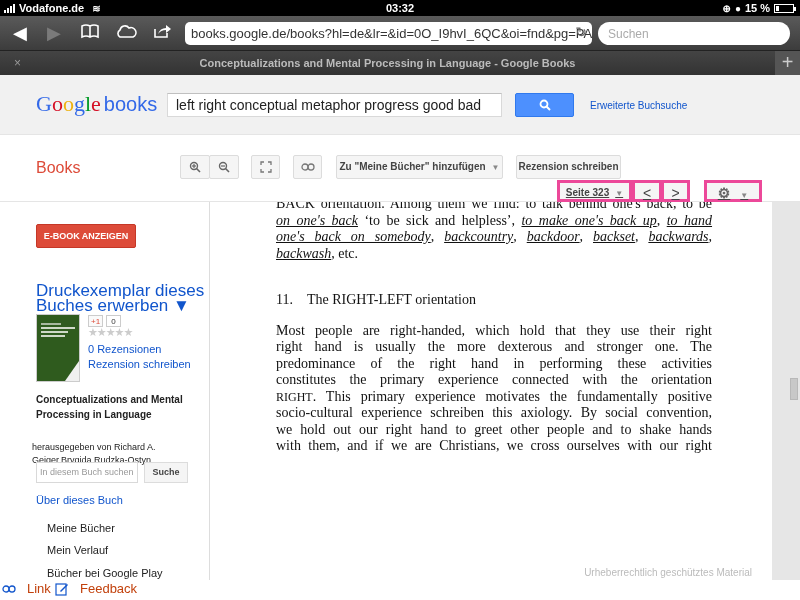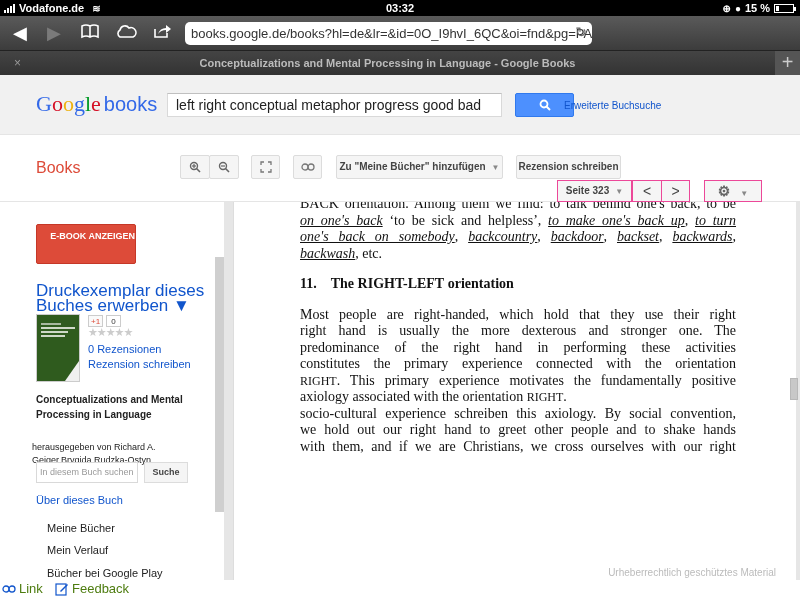--- a/index.html
+++ b/index.html
@@ -34,69 +34,69 @@
   
   .gb-header { position: absolute; left: 0; top: 75px; width: 800px; height: 60px; background: #f1f1f1; border-bottom: 1px solid #e5e5e5; }
   .gb-logo { position: absolute; left: 36px; top: 16px; font-size: 22px; }
   .gb-logo .g1 { color: #3369e8; font-family: "Liberation Serif", serif; }
   .gb-logo .g2 { color: #d50f25; font-family: "Liberation Serif", serif; }
   .gb-logo .g3 { color: #eeb211; font-family: "Liberation Serif", serif; }
   .gb-logo .g4 { color: #009925; font-family: "Liberation Serif", serif; }
   .gb-logo .books { color: #3369e8; font-size: 20px; margin-left: 3px; }
   .gb-search { position: absolute; left: 167px; top: 18px; width: 335px; height: 24px; background: #fff; border: 1px solid #d9d9d9; border-top-color: #c0c0c0; font-size: 14px; color: #222; padding: 3px 0 0 8px; }
   .gb-search-btn { position: absolute; left: 515px; top: 18px; width: 59px; height: 24px; background: #4d90fe; border: 1px solid #3079ed; border-radius: 2px; color: #fff; text-align: center; }
-  .gb-adv { position: absolute; left: 564px; top: 25px; font-size: 10px; color: #1155cc; }
+  .gb-adv { position: absolute; left: 590px; top: 25px; font-size: 10px; color: #1155cc; }
 
   
   .books-row { position: absolute; left: 0; top: 135px; width: 800px; height: 67px; background: #fff; border-bottom: 1px solid #e5e5e5; }
   .books-label { position: absolute; left: 36px; top: 24px; font-size: 16px; color: #dd4b39; }
   .btn { position: absolute; height: 24px; background: #f5f5f5; border: 1px solid #dcdcdc; border-radius: 2px; font-size: 10px; font-weight: bold; color: #444; text-align: center; line-height: 22px; }
   .btn .caret { color: #888; font-size: 8px; margin-left: 6px; }
 
   
   .sidebar { position: absolute; left: 0; top: 202px; width: 215px; height: 378px; background: #fff; overflow: hidden; }
-  .ebook-btn { position: absolute; left: 36px; top: 22px; width: 100px; height: 40px; background: #dd4b39; border: 1px solid #c53727; border-radius: 2px; color: #fff; font-size: 9px; font-weight: bold; text-align: right; line-height: 22px; }
+  .ebook-btn { position: absolute; left: 36px; top: 22px; width: 100px; height: 24px; background: #dd4b39; border: 1px solid #c53727; border-radius: 2px; color: #fff; font-size: 9px; font-weight: bold; text-align: center; line-height: 22px; }
   .buy-link { position: absolute; left: 36px; top: 81px; width: 170px; font-size: 17px; line-height: 15px; color: #1155cc; }
   .cover { position: absolute; left: 36px; top: 112px; width: 44px; height: 68px; background: #2f5b1e; border: 1px solid #ccc; }
   .cover .cover-lines { position: absolute; left: 4px; top: 8px; width: 34px; }
   .cover .cover-lines i { display: block; height: 2px; background: #cfd9c8; margin-bottom: 2px; }
   .cover .curl { position: absolute; right: 0; bottom: 0; width: 0; height: 0; border-left: 14px solid transparent; border-bottom: 20px solid #f0f0f0; }
   .plusone { position: absolute; left: 88px; top: 113px; display: flex; align-items: center; gap: 3px; }
   .plusone .g { font-size: 8px; color: #dd4b39; border: 1px solid #ccc; background: #fafafa; padding: 0 2px; height: 12px; line-height: 11px; }
   .plusone .count { font-size: 8px; color: #333; border: 1px solid #ccc; padding: 0 4px; height: 12px; line-height: 11px; }
   .stars { position: absolute; left: 88px; top: 124px; color: #ccc; font-size: 11px; letter-spacing: -1px; }
   .rev-link { position: absolute; left: 88px; font-size: 11px; color: #1155cc; }
   .book-title { position: absolute; left: 36px; top: 190px; width: 170px; font-size: 10px; font-weight: bold; line-height: 15px; color: #222; }
   .book-authors { position: absolute; left: 36px; top: 240px; width: 170px; font-size: 9px; line-height: 13px; color: #222; }
   .book-search { position: absolute; left: 36px; top: 260px; width: 102px; height: 21px; border: 1px solid #d9d9d9; font-size: 9px; color: #999; padding: 4px 0 0 3px; background: #fff; }
   .book-search-btn { position: absolute; left: 144px; top: 260px; width: 44px; height: 21px; background: #f5f5f5; border: 1px solid #dcdcdc; font-size: 9px; font-weight: bold; color: #444; text-align: center; line-height: 19px; }
   .about-link { position: absolute; left: 36px; top: 292px; font-size: 11px; color: #1155cc; }
   .nav-item { position: absolute; left: 47px; font-size: 11px; color: #222; }
   .sidebar-scroll { position: absolute; left: 215px; top: 257px; width: 9px; height: 255px; background: #cfcfcf; }
 
   
   .viewer-bg { position: absolute; left: 224px; top: 202px; width: 576px; height: 378px; background: #e6e6e6; }
-  .page { position: absolute; left: 233px; top: 202px; width: 563px; height: 378px; background: #fff; border-left: 1px solid #ddd; overflow: hidden; padding-left: 48px; }
+  .page { position: absolute; left: 209px; top: 202px; width: 563px; height: 378px; background: #fff; border-left: 1px solid #ddd; overflow: hidden; padding-left: 48px; }
   .page-text { position: absolute; left: 66px; top: 0; width: 436px; font-family: "Liberation Serif", serif; font-size: 14px; line-height: 16.5px; color: #111; text-align: justify; }
   .page-text .line { display: block; white-space: nowrap; text-align-last: justify; }
   .page-text .lastline { text-align-last: left; }
   .page-text .clip { margin-top: -6px; }
   .page-text em { font-style: italic; text-decoration: underline; }
-  .heading { font-weight: bold; margin-top: 14px; margin-bottom: 14px; }
+  .heading { font-weight: normal; margin-top: 30px; margin-bottom: 14px; }
   .sc { font-variant: small-caps; }
   .indent { text-indent: 18px; }
   .copyright { position: absolute; right: 20px; bottom: 2px; font-size: 10px; color: #bbb; }
   .viewer-scroll { position: absolute; left: 790px; top: 378px; width: 8px; height: 22px; background: #c8c8c8; border: 1px solid #b8b8b8; }
 
   
-  .pgnav { position: absolute; top: 180px; height: 22px; background: #f5f5f5; border: 1px solid #ec4899; font-size: 10px; font-weight: bold; color: #444; text-align: center; line-height: 20px; }
+  .pgnav { position: absolute; top: 180px; height: 22px; background: #f5f5f5; border: 3px solid #ec4899; font-size: 10px; font-weight: bold; color: #444; text-align: center; line-height: 20px; text-decoration: underline; }
 
   
   .bottombar { position: absolute; left: 0; top: 580px; width: 800px; height: 20px; background: #fff; }
-  .bottombar .link { position: absolute; top: 1px; font-size: 13px; color: #4d7c0f; display: flex; align-items: center; gap: 3px; }
+  .bottombar .link { position: absolute; top: 1px; font-size: 13px; color: #c2410c; display: flex; align-items: center; gap: 11px; }
 </style>
 </head>
 <body>
 
 <div class="statusbar">
   <div class="carrier">
     <span class="signal">
         <i style="height:3px"></i>
         <i style="height:5px"></i>
         <i style="height:7px"></i>
@@ -132,20 +132,21 @@
   <div class="tb-icon" style="left:150px">
     <svg width="20" height="16" viewBox="0 0 20 16">
         <path d="M3 6 L3 14 L15 14 L15 10" fill="none" stroke="#fff" stroke-width="1.6"></path>
         <path d="M6 11 Q8 5 14 5 L14 2 L19 6 L14 10 L14 7 Q9 7 6 11 Z" fill="#fff"></path>
       </svg>
   </div>
   <div class="urlbar">
     <span>books.google.de/books?hl=de&amp;lr=&amp;id=0O_I9hvI_6QC&amp;oi=fnd&amp;pg=PA307</span>
     <span class="reload">↻</span>
   </div>
+  <div class="searchbar">Suchen</div>
 </div>
 
 <div class="tabbar">
   <div class="tab-active">
     <span class="tab-close">×</span>
     <div class="tab-title">Conceptualizations and Mental Processing in Language - Google Books</div>
   </div>
   <div class="tab-new">+</div>
 </div>
 
@@ -233,32 +234,31 @@
   <div class="nav-item" style="top:320px">Meine Bücher</div>
   <div class="nav-item" style="top:342px">Mein Verlauf</div>
   <div class="nav-item" style="top:365px">Bücher bei Google Play</div>
 </div>
 <div class="sidebar-scroll"></div>
 
 <div class="viewer-bg"></div>
 <div class="page">
   <div class="page-text">
     <span class="line clip">BACK orientation. Among them we find: to talk behind one's back, to be</span>
-    <span class="line" id="intro0"><em>on one's back</em><span> ‘to be sick and helpless’, </span><em>to make one's back up</em><span>, </span><em>to turn</em></span>
+    <span class="line" id="intro0"><em>on one's back</em><span> ‘to be sick and helpless’, </span><em>to make one's back up</em><span>, </span><em>to hand</em></span>
     <span class="line" id="intro1"><em>one's back on somebody</em><span>, </span><em>backcountry</em><span>, </span><em>backdoor</em><span>, </span><em>backset</em><span>, </span><em>backwards</em><span>,</span></span>
     <span class="line lastline" id="intro2"><em>backwash</em><span>, etc.</span></span>
     <div class="heading">
       <span>11.</span><span style="display:inline-block;width:14px"></span><span>The </span><span class="sc">RIGHT-LEFT</span><span> orientation</span>
     </div>
     <span class="line">Most people are right-handed, which hold that they use their right</span>
     <span class="line">right hand is usually the more dexterous and stronger one. The</span>
     <span class="line">predominance of the right hand in performing these activities</span>
     <span class="line">constitutes the primary experience connected with the orientation</span>
     <span class="line"><span></span><span class="sc" style="font-size: 12px;">RIGHT</span><span>. This primary experience motivates the fundamentally positive</span></span>
-    <span class="line lastline"><span>axiology associated with the orientation </span><span class="sc" style="font-size: 12px;">RIGHT</span><span>.</span></span>
     <span class="line">socio-cultural experience schreiben this axiology. By social convention,</span>
     <span class="line">we hold out our right hand to greet other people and to shake hands</span>
     <span class="line">with them, and if we are Christians, we cross ourselves with our right</span>
   </div>
   <div class="copyright">Urheberrechtlich geschütztes Material</div>
 </div>
 <div class="viewer-scroll"></div>
 
 <div class="bottombar">
   <div class="link" style="left:2px">

